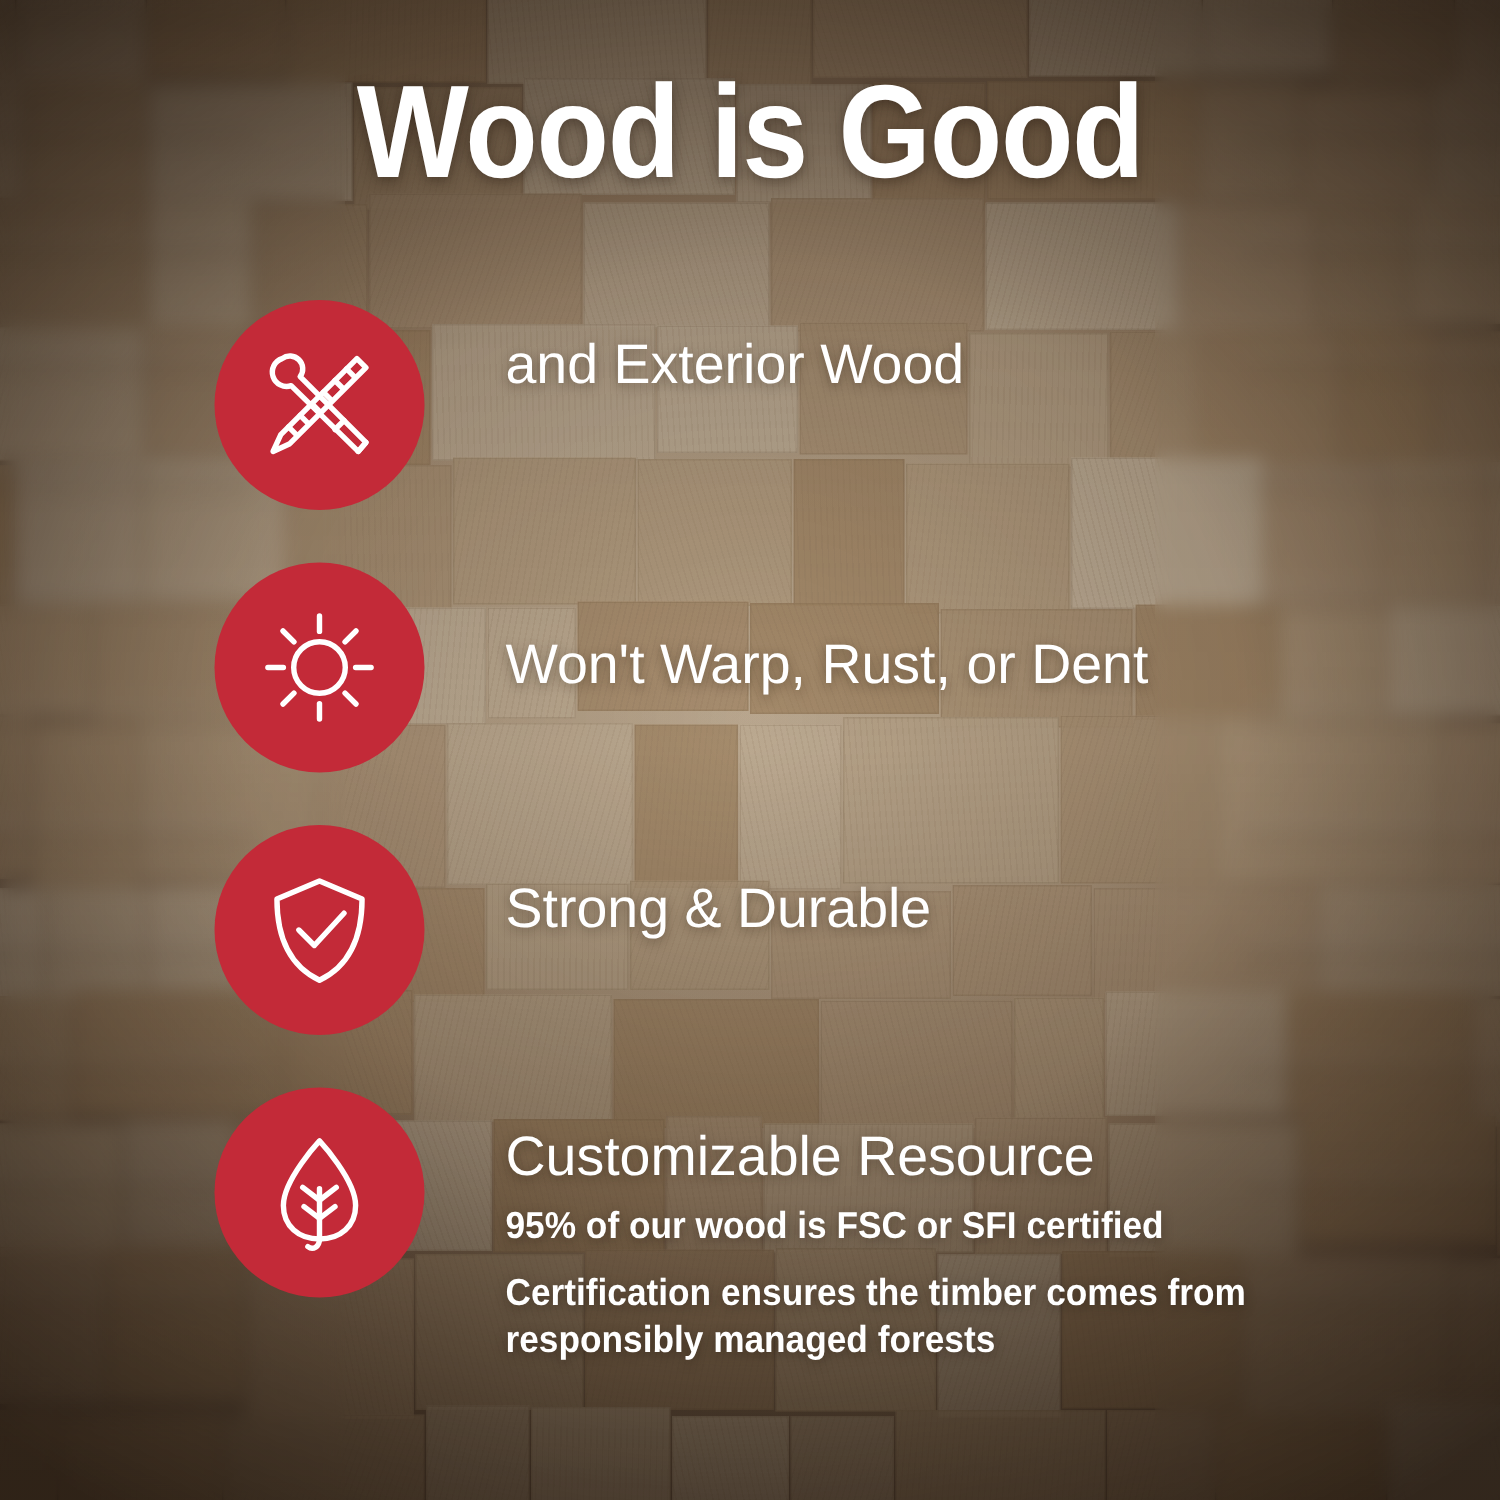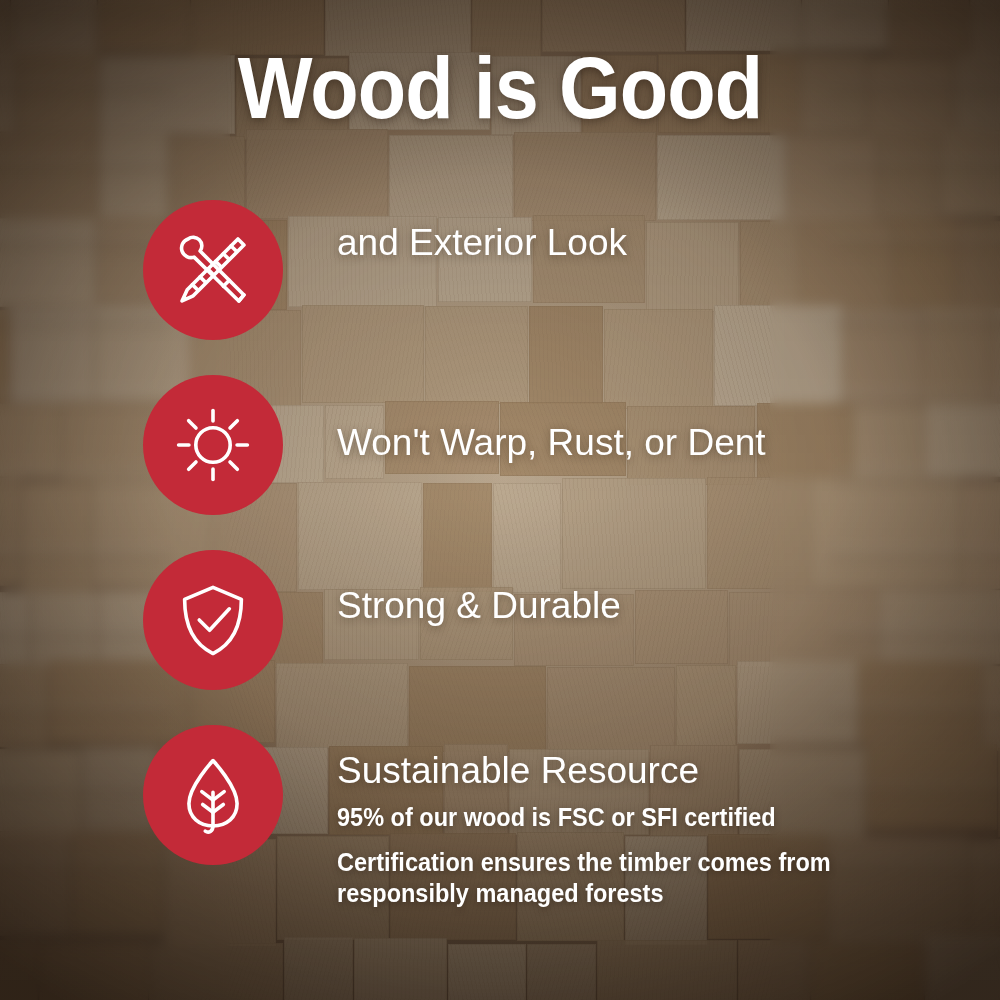--- a/index.html
+++ b/index.html
@@ -311,21 +311,21 @@
           <path d="M35 58 L41 64"></path>
           <path d="M26 67 L32 73"></path>
 
           <path d="M21 14 A10 10 0 0 1 35 28 L86 79 L80 86 L28 35 A10 10 0 0 1 21 14 Z"></path>
           <path d="M69 62 L62 69"></path>
           <path d="M80 86 L86 79"></path>
         </svg>
       </span>
     </div>
     <div class="row-text" style="top:22px;">
-      <div class="row-title">and Exterior Look</div>
+      <div class="row-title">and Exterior Wood</div>
     </div>
   </div>
 
   <div class="row" style="top:375px;">
     <div class="icon-circle" style="top:0;">
       <span>
         <svg width="86" height="86" viewBox="0 0 100 100" fill="none" stroke="#ffffff" stroke-width="4.2" stroke-linecap="round">
           <circle cx="50" cy="50" r="20"></circle>
           <path d="M50 10 L50 22"></path>
           <path d="M50 78 L50 90"></path>
@@ -364,21 +364,21 @@
           <path d="M50 10 C50 10 22 40 22 60 C22 76 34 86 50 86 C66 86 78 76 78 60 C78 40 50 10 50 10 Z"></path>
           <path d="M50 47 L50 86 C50 92 45 95 41 92"></path>
           <path d="M50 56 L37 46"></path>
           <path d="M50 56 L63 46"></path>
           <path d="M50 70 L38 61"></path>
           <path d="M50 70 L62 61"></path>
         </svg>
       </span>
     </div>
     <div class="row-text" style="top:25px;">
-      <div class="row-title">Sustainable Resource</div>
+      <div class="row-title">Customizable Resource</div>
       <div class="sub1">95% of our wood is FSC or SFI certified</div>
       <div class="sub2">
         <div>Certification ensures the timber comes from</div>
         <div>responsibly managed forests</div>
       </div>
     </div>
   </div>
 
 </div>
 

